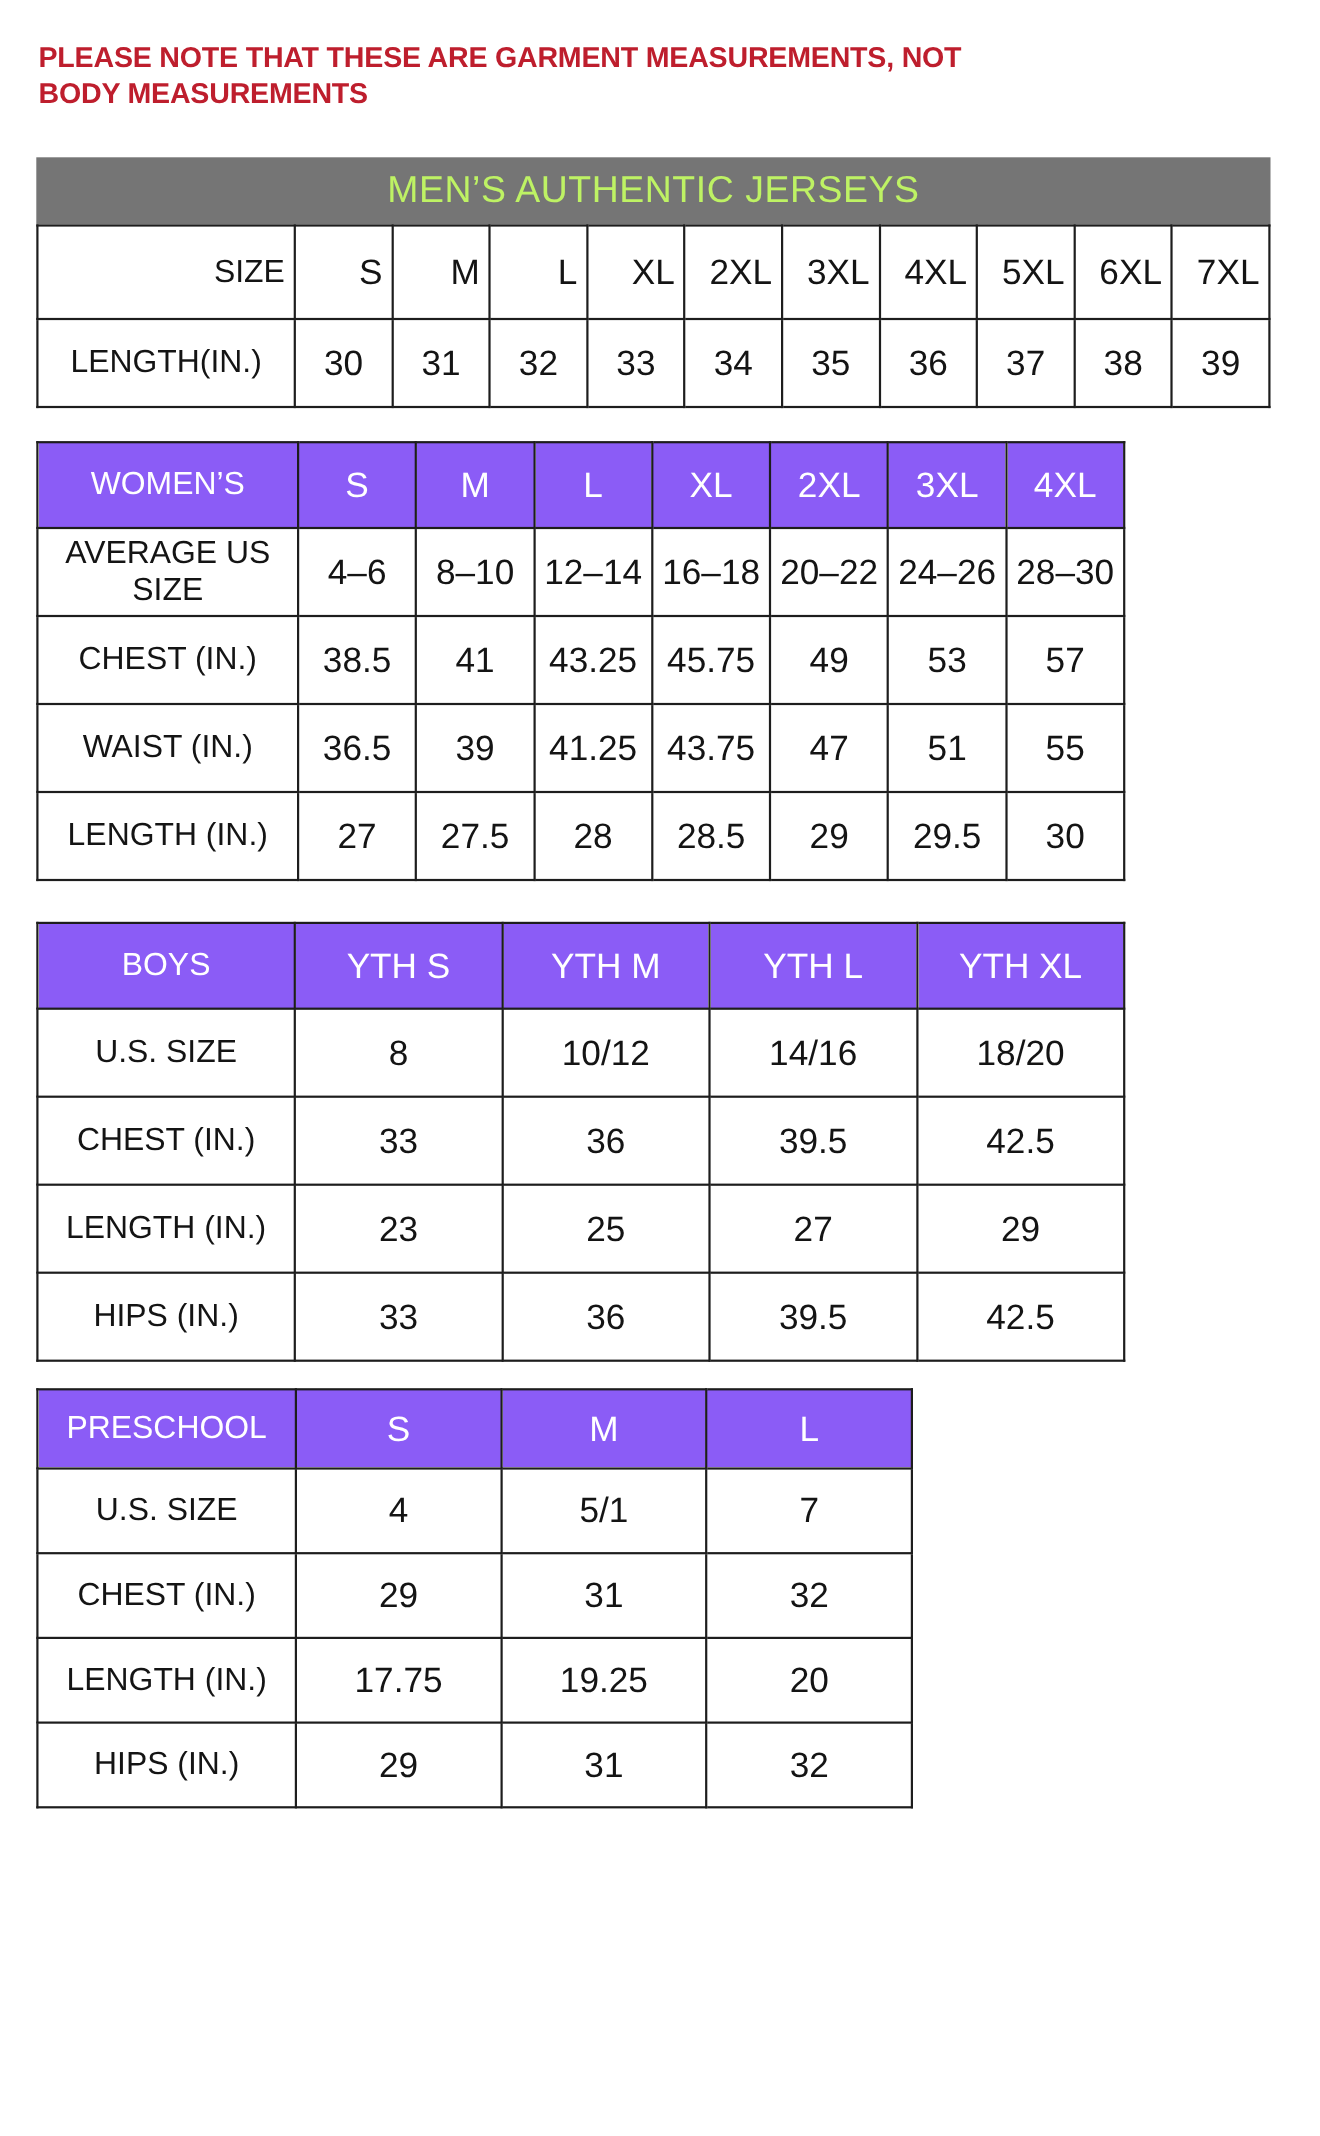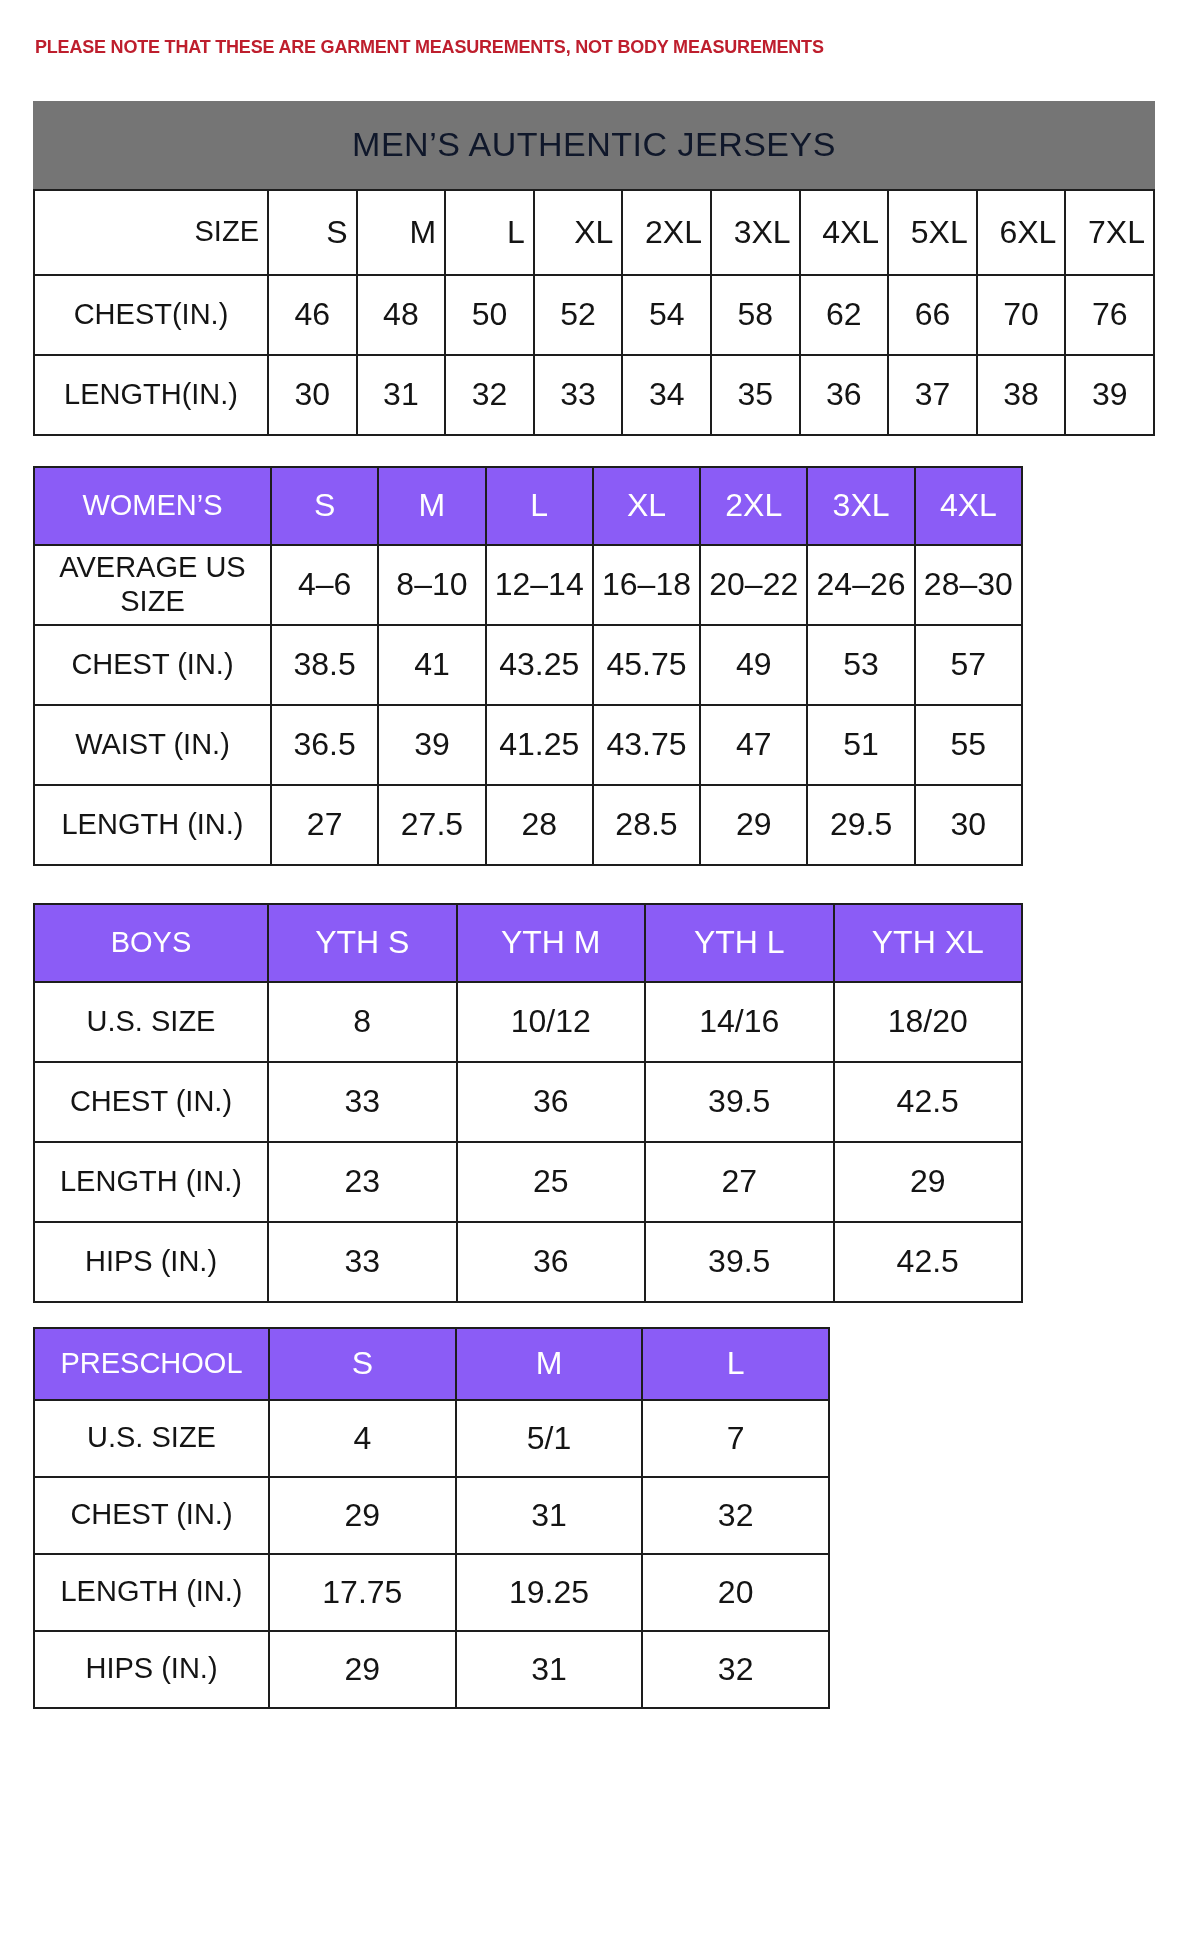--- a/index.html
+++ b/index.html
@@ -5,31 +5,31 @@
   html,body{margin:0;padding:0;background:#ffffff;}
   body{width:1200px;font-family:"Liberation Sans", sans-serif;color:#111111;}
   .page{padding:26px 18px 24px 33px;}
 
   
   .title{margin:6px 0 0 0;height:84px;overflow:visible;}
   .title-inner{display:inline-block;font-weight:bold;font-size:62px;line-height:1.05;
     letter-spacing:-1px;white-space:nowrap;transform:scale(0.84,1.16);transform-origin:left top;color:#0a0a0a;}
 
   
-  .note{color:#BE1E2D;font-weight:bold;font-size:18px;line-height:1.25;max-width:900px;
+  .note{color:#BE1E2D;font-weight:bold;font-size:26px;line-height:1.25;max-width:900px;
     margin:10px 0 0 2px;letter-spacing:-0.2px;}
 
   
   .tbl-section{margin:0;}
   #sec-mens{width:1122px;margin-top:42px;}
   #sec-womens{width:990px;margin-top:30px;}
   #sec-boys{width:990px;margin-top:37px;}
   #sec-preschool{width:797px;margin-top:24px;}
 
-  .banner{background:#757575;color:#0f172a;height:88px;display:flex;align-items:center;
+  .banner{background:#757575;color:#bef264;height:61px;display:flex;align-items:center;
     justify-content:center;font-size:34px;letter-spacing:0.5px;}
 
   table.tbl{width:100%;border-collapse:collapse;table-layout:fixed;}
   table.tbl td{border:2px solid #1d1d1d;text-align:center;vertical-align:middle;
     font-size:32px;height:80px;padding:0 8px;box-sizing:border-box;line-height:1.15;
     overflow:hidden;background:#ffffff;color:#141414;}
   table.tbl .label-cell{font-size:29px;}
 
   
   col.c0{width:234px;}
@@ -74,33 +74,20 @@
               <td>L</td>
               <td>XL</td>
               <td>2XL</td>
               <td>3XL</td>
               <td>4XL</td>
               <td>5XL</td>
               <td>6XL</td>
               <td>7XL</td>
             </tr>
             <tr>
-              <td class="label-cell">CHEST(IN.)</td>
-              <td>46</td>
-              <td>48</td>
-              <td>50</td>
-              <td>52</td>
-              <td>54</td>
-              <td>58</td>
-              <td>62</td>
-              <td>66</td>
-              <td>70</td>
-              <td>76</td>
-            </tr>
-            <tr>
               <td class="label-cell">LENGTH(IN.)</td>
               <td>30</td>
               <td>31</td>
               <td>32</td>
               <td>33</td>
               <td>34</td>
               <td>35</td>
               <td>36</td>
               <td>37</td>
               <td>38</td>

